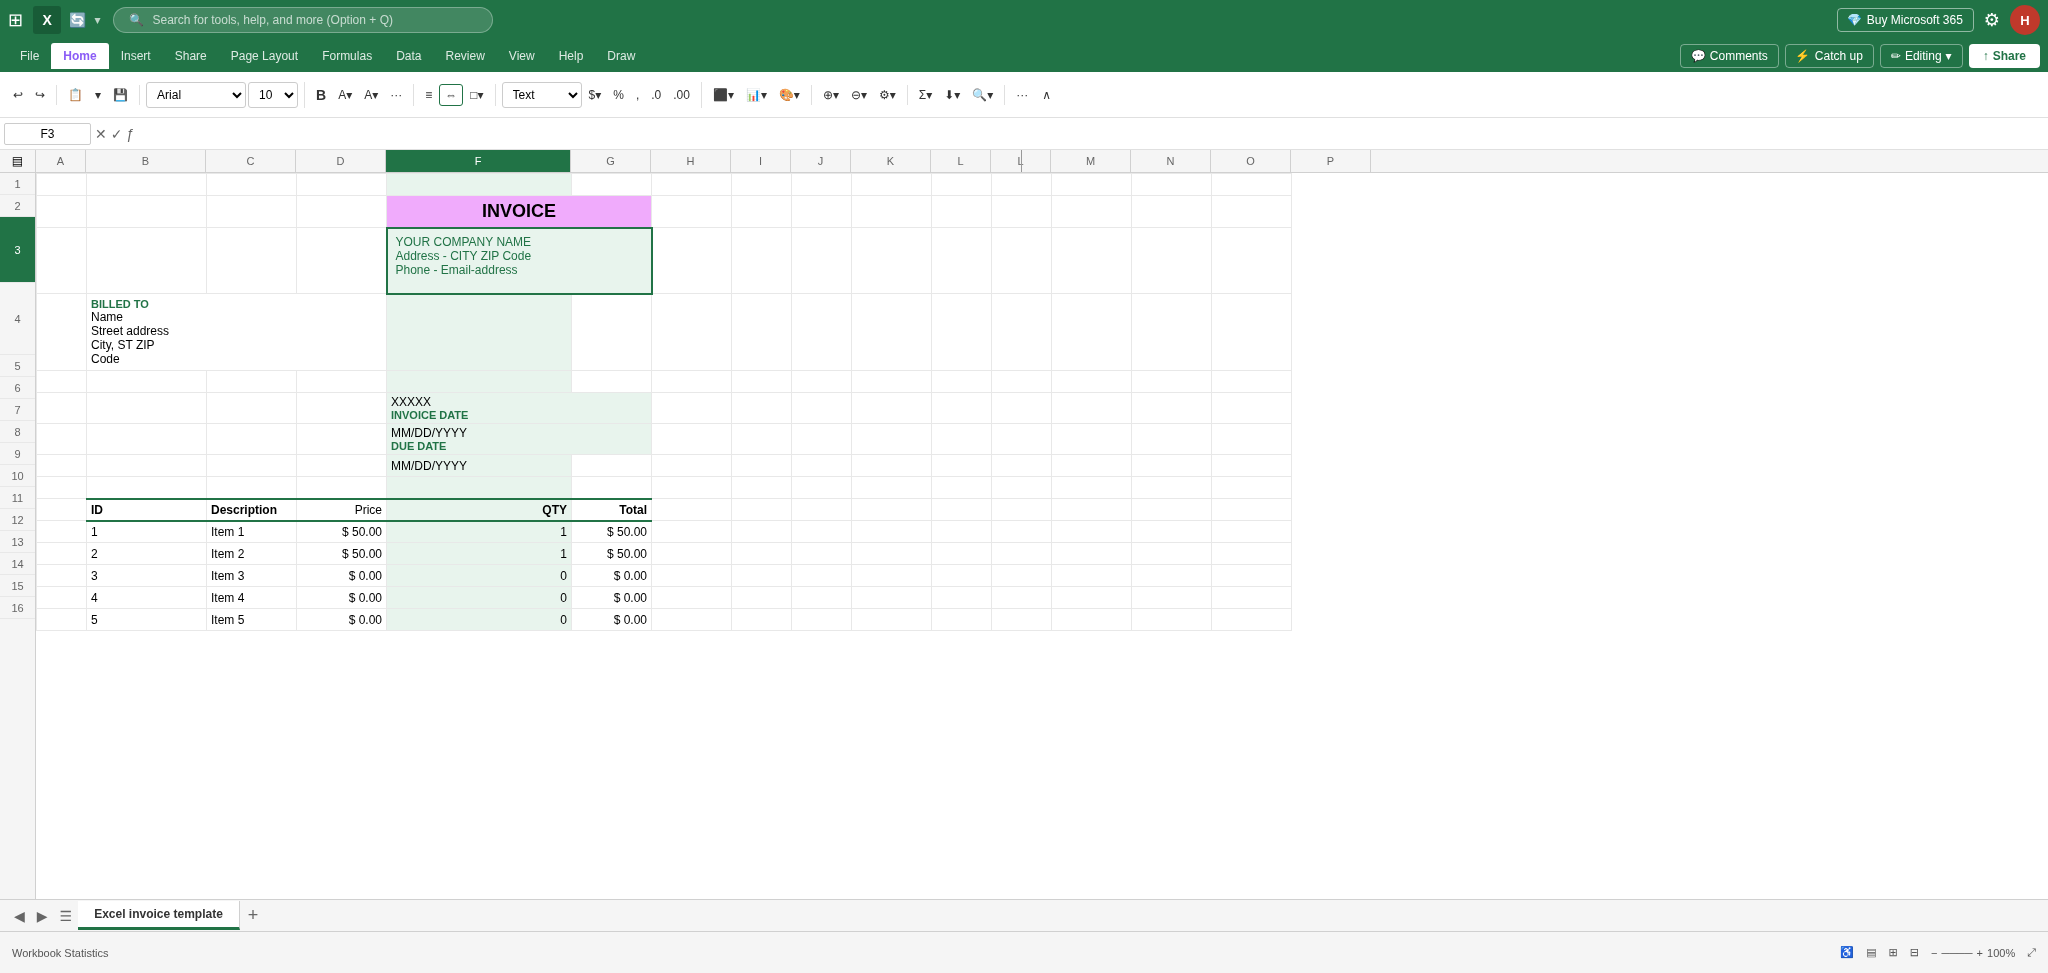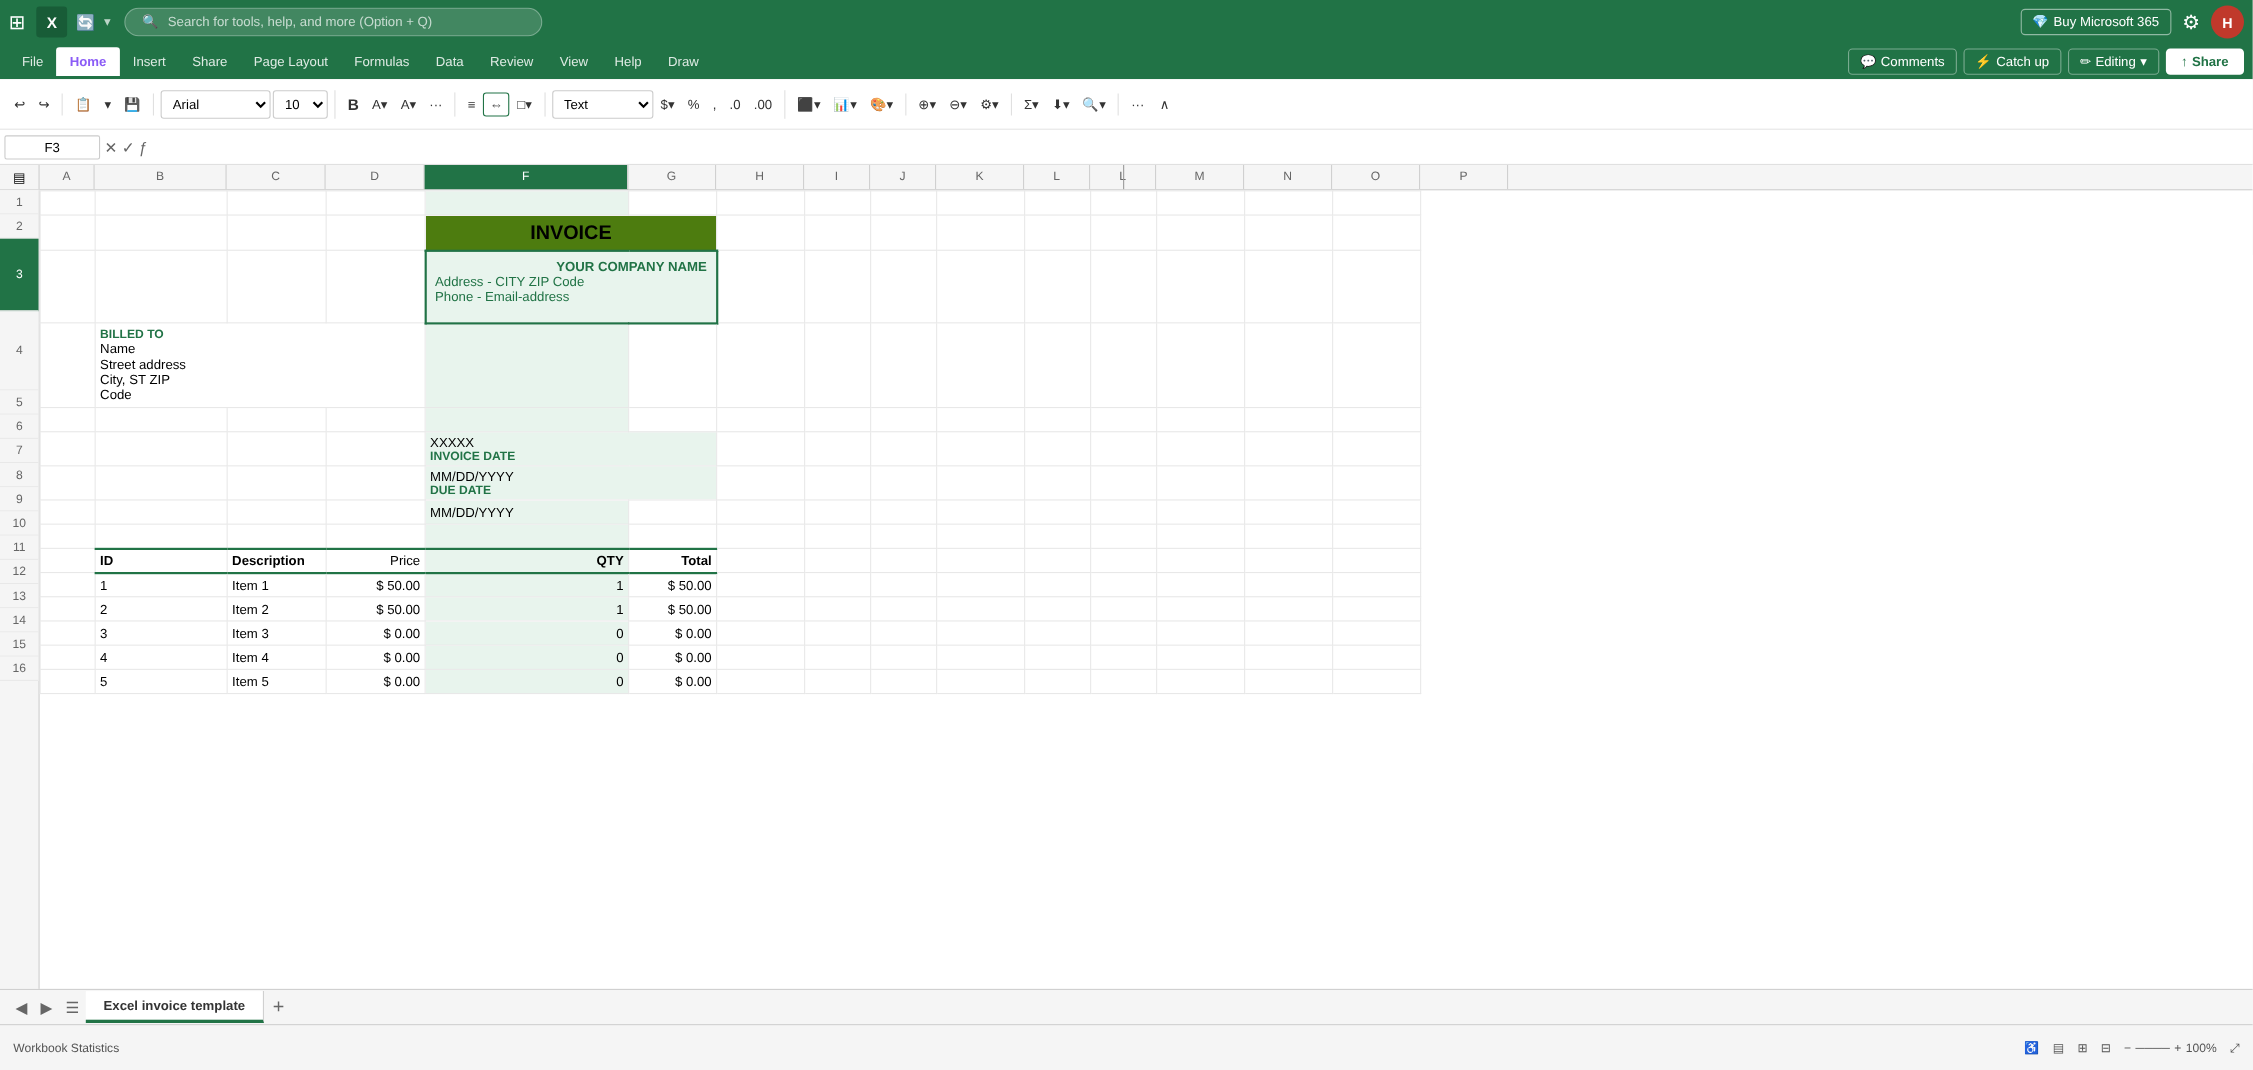--- a/index.html
+++ b/index.html
@@ -82,21 +82,21 @@
       background: none; border: none; cursor: pointer;
       padding: 3px 5px; border-radius: 3px; font-size: 12px; color: #333;
       display: flex; align-items: center; gap: 2px;
     }
     .ribbon-select {
       border: 1px solid #ccc; border-radius: 3px; padding: 3px 6px;
       font-size: 12px; background: white; cursor: pointer; height: 26px;
     }
     .font-size-select { width: 50px; }
     .font-name-select { width: 100px; }
-    .number-format-select { width: 92px; }
+    .number-format-select { width: 80px; }
     .bold-btn { font-weight: bold; font-size: 14px; }
 
     
     #formula-bar {
       background: white;
       border-bottom: 1px solid #e0e0e0;
       display: flex;
       align-items: center;
       padding: 0 4px;
       height: 32px;
@@ -435,41 +435,41 @@
             <td></td>
             <td></td>
             <td></td>
           </tr>
 
           <tr style="height:32px;">
             <td></td>
             <td></td>
             <td></td>
             <td></td>
-            <td style="background:#4d7c0f;font-size:18px;font-weight:bold;text-align:center;" colspan="2">
+            <td style="background:#f0abfc;font-size:18px;font-weight:bold;text-align:center;" colspan="2">
               <span>INVOICE</span>
             </td>
             <td></td>
             <td></td>
             <td></td>
             <td></td>
             <td></td>
             <td></td>
             <td></td>
             <td></td>
             <td></td>
           </tr>
 
           <tr style="height:66px;">
             <td></td>
             <td></td>
             <td></td>
             <td></td>
             <td colspan="2" style="border:2px solid #217346;color:#217346;padding:6px 8px;vertical-align:top;background:#e8f4ed;">
-              <div style="font-weight:bold;font-size:12px;text-align:right;">YOUR COMPANY NAME</div>
+              <div style="font-weight:normal;font-size:12px;">YOUR COMPANY NAME</div>
               <div style="font-size:12px;">Address - CITY ZIP Code</div>
               <div style="font-size:12px;">Phone - Email-address</div>
             </td>
             <td></td>
             <td></td>
             <td></td>
             <td></td>
             <td></td>
             <td></td>
             <td></td>

